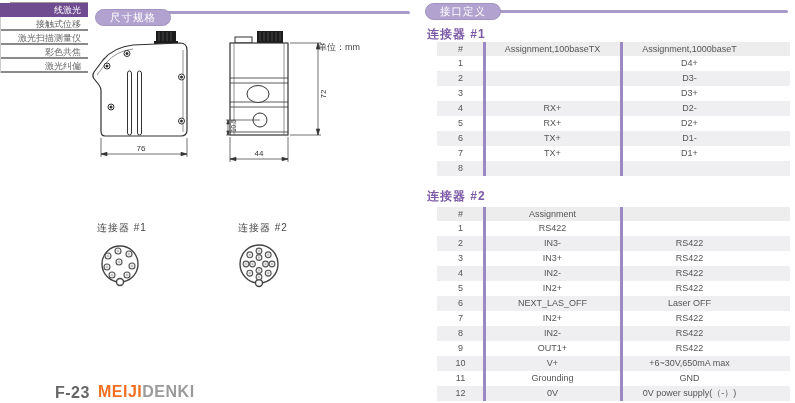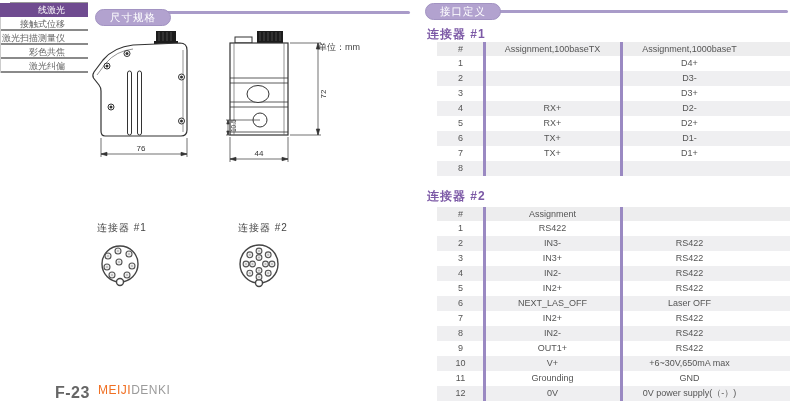--- a/index.html
+++ b/index.html
@@ -4,21 +4,21 @@
 <style>
   * { margin:0; padding:0; box-sizing:border-box; }
   html,body { background:#fff; }
   body { font-family:"Liberation Sans", sans-serif; }
   #page { position:relative; width:795px; height:403px; background:#fff; overflow:hidden; }
 
   
   #sidebar { position:absolute; left:0; top:0; width:88px; }
   .sb-partial { height:3px; border-bottom:1px solid #9a9a9a; margin-left:10px; }
   .sb-item { height:14px; line-height:14px; font-size:9px; color:#666;
-             text-align:right; padding-right:23px; border-bottom:2px solid #8a8a8a; }
+             text-align:right; padding-right:7px; border-bottom:2px solid #8a8a8a; }
   .sb-item.active { background:#6f4b90; color:#fff; border-bottom:none; height:14px; }
   .sb-rest { border-left:1px solid #ccc; }
 
   
   .pill { position:absolute; height:17px; width:76px; background:#b2a2cf;
           border:1px solid #a293c2; border-radius:10px; color:#fff;
           font-size:10.5px; line-height:15px; text-align:center; letter-spacing:1px; }
   .hline { position:absolute; height:3px; background:#a99bc9; border-radius:2px; }
 
   .unit-label { position:absolute; font-size:9px; color:#444;margin-top:26px; }
@@ -33,21 +33,21 @@
   .thead .cell { font-size:9px; color:#555; line-height:14px; }
   .trow { display:flex; height:15px; }
   .trow.alt { background:#efeff1; }
   .trow .cell { font-size:9px; color:#555; line-height:15px; }
   .cell { text-align:center; overflow:hidden; white-space:nowrap; }
   .c0 { width:47px; } .c1 { width:137px; } .c2 { width:137px; }
   .vsep { position:absolute; top:0; bottom:0; width:2.5px; background:#9a89c2; }
 
   
   #footer-page { position:absolute; left:55px; top:384px; font-size:16px; color:#666; letter-spacing:0.5px;font-weight:bold; }
-  #footer-logo { position:absolute; left:98px; top:383px; font-size:12px; font-weight:normal; letter-spacing:0.5px; }
+  #footer-logo { position:absolute; left:98px; top:383px; font-size:16px; font-weight:bold; letter-spacing:0.5px; }
   #footer-logo .lg1 { color:#f06f22; } #footer-logo .lg2 { color:#9b9b9b; }
 
   svg { position:absolute; overflow:visible; }
   svg text { font-family:"Liberation Sans", sans-serif; fill:#333; }
 </style>
 </head>
 <body>
 
 <div id="page">
 

